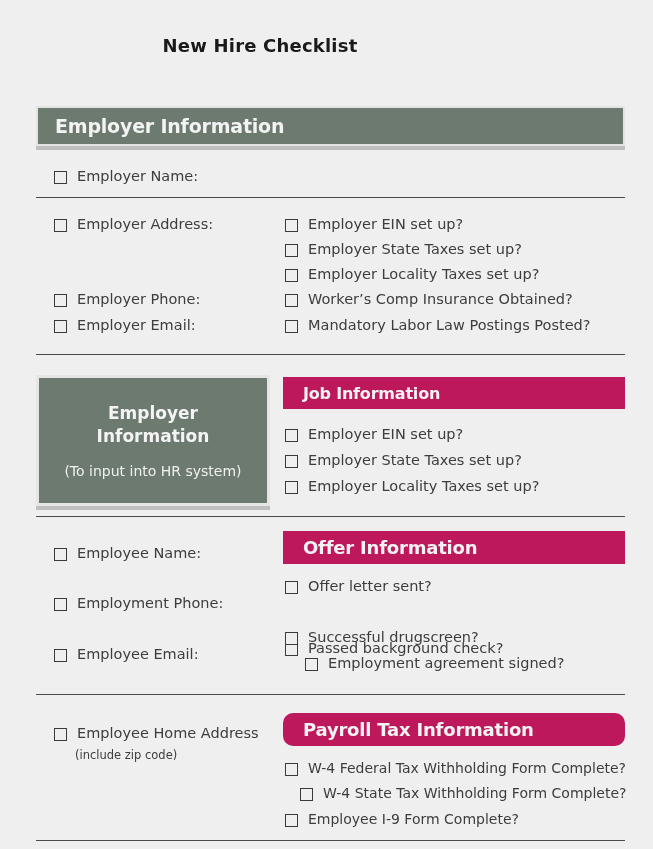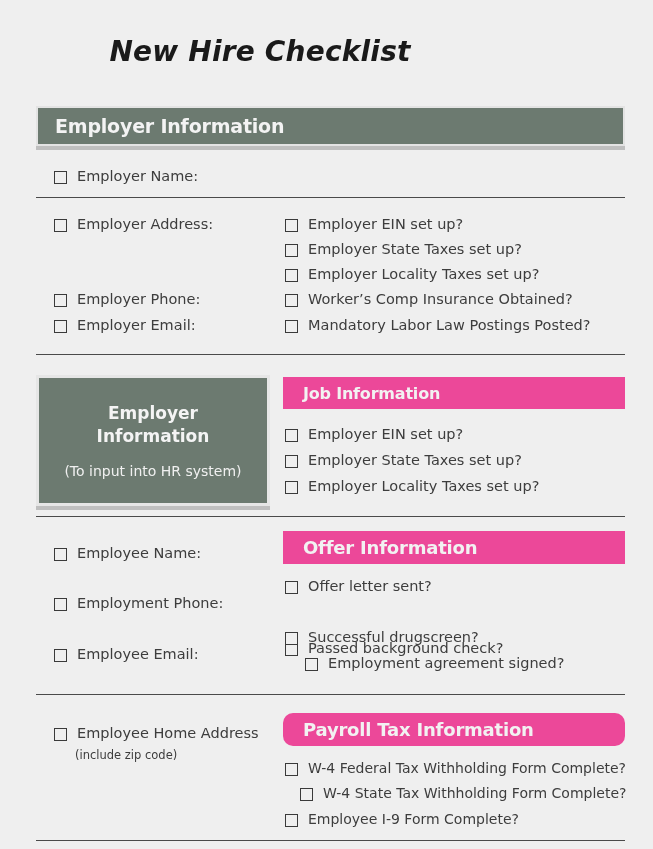--- a/index.html
+++ b/index.html
@@ -24,25 +24,24 @@
   }
 
   
   .doc-title {
     position: absolute;
     left: 0;
     top: 35px;
     width: 520px;
     text-align: center;
     font-family: "DejaVu Sans", sans-serif;
-    font-size: 28px;
+    font-size: 18px;
     font-weight: bold;
     color: #1a1a1a;
     letter-spacing: 0.2px;
-    font-style: italic;
   }
 
   
   .band-main {
     position: absolute;
     left: 36px;
     top: 106px;
     width: 589px;
     height: 40px;
     background: #6c7a70;
@@ -54,21 +53,21 @@
   .band-main .band-text {
     color: #f3f3f3;
     font-size: 19px;
     font-weight: bold;
     padding-left: 17px;
     letter-spacing: -0.2px;
   }
 
   .band-sub {
     position: absolute;
-    background: #ec4899;
+    background: #be185d;
     display: flex;
     align-items: center;
   }
   .band-sub .band-text {
     color: #f2f2f2;
     font-weight: bold;
     padding-left: 20px;
     letter-spacing: -0.2px;
   }
 

